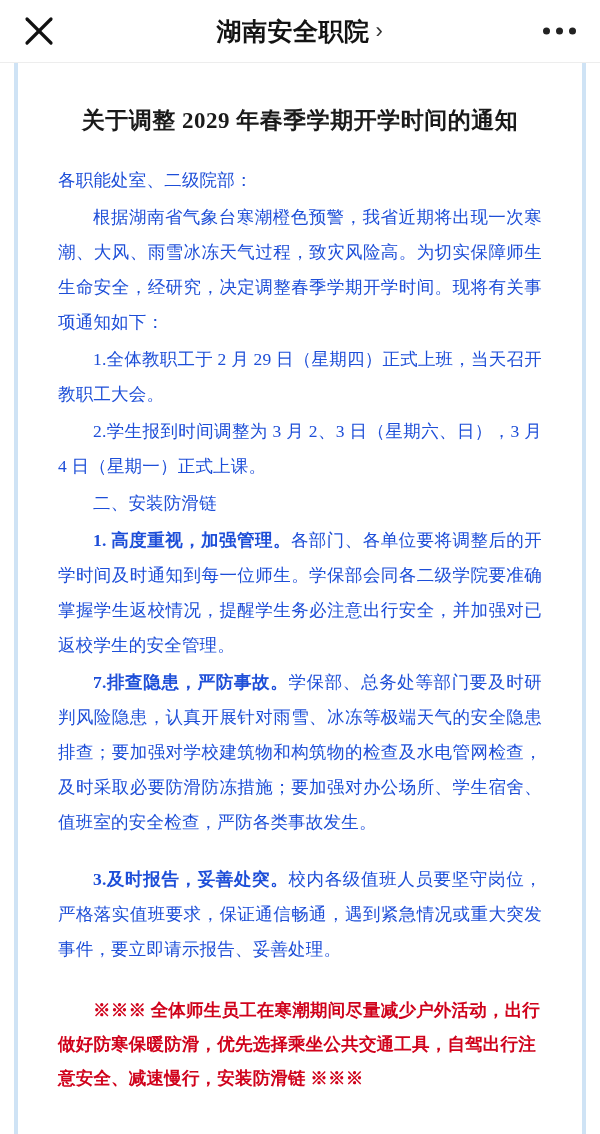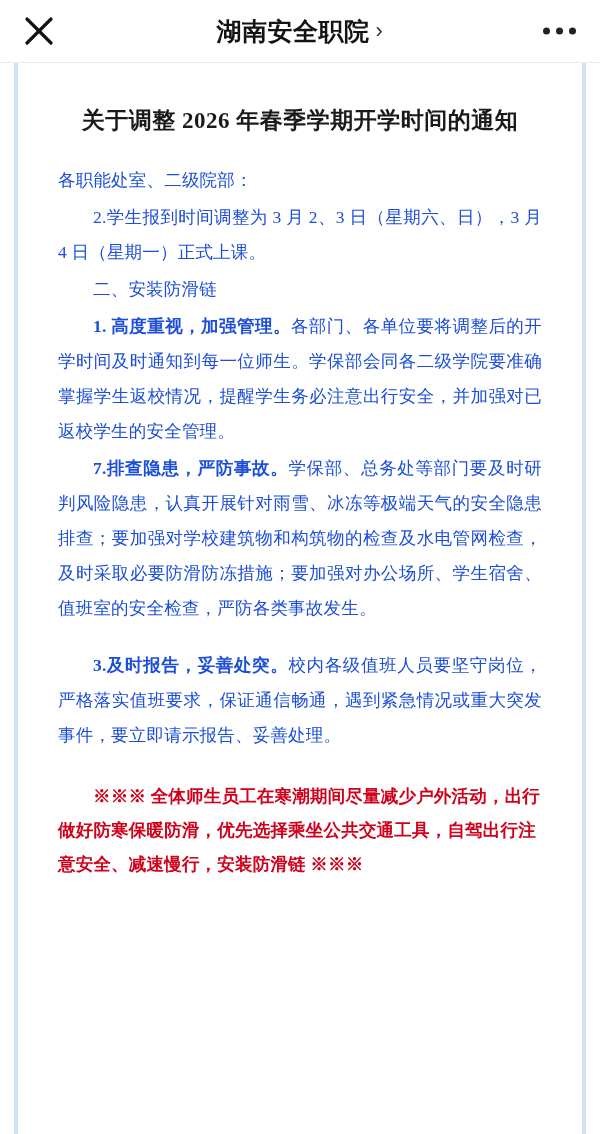--- a/index.html
+++ b/index.html
@@ -145,23 +145,25 @@
     <div class="more-btn">
       <i></i>
       <i></i>
       <i></i>
     </div>
   </div>
 
   <div class="sheet-wrap">
     <div class="sheet">
 
-      <div class="doc-title">关于调整 2026 年春季学期开学时间的通知</div>
+      <div class="doc-title">关于调整 2029 年春季学期开学时间的通知</div>
 
       <p class="para">各职能处室、二级院部：</p>
+      <p class="para indent">根据湖南省气象台寒潮橙色预警，我省近期将出现一次寒潮、大风、雨雪冰冻天气过程，致灾风险高。为切实保障师生生命安全，经研究，决定调整春季学期开学时间。现将有关事项通知如下：</p>
+      <p class="para indent">1.全体教职工于 2 月 29 日（星期四）正式上班，当天召开教职工大会。</p>
       <p class="para indent">2.学生报到时间调整为 3 月 2、3 日（星期六、日），3 月 4 日（星期一）正式上课。</p>
       <p class="para indent">二、安装防滑链</p>
 
       <p class="para indent"><span class="b">1. 高度重视，加强管理。</span><span>各部门、各单位要将调整后的开学时间及时通知到每一位师生。学保部会同各二级学院要准确掌握学生返校情况，提醒学生务必注意出行安全，并加强对已返校学生的安全管理。</span></p>
 
       <p class="para indent"><span class="b">7.排查隐患，严防事故。</span><span>学保部、总务处等部门要及时研判风险隐患，认真开展针对雨雪、冰冻等极端天气的安全隐患排查；要加强对学校建筑物和构筑物的检查及水电管网检查，及时采取必要防滑防冻措施；要加强对办公场所、学生宿舍、值班室的安全检查，严防各类事故发生。</span></p>
 
       <p class="para indent gap-top"><span class="b">3.及时报告，妥善处突。</span><span>校内各级值班人员要坚守岗位，严格落实值班要求，保证通信畅通，遇到紧急情况或重大突发事件，要立即请示报告、妥善处理。</span></p>
 
       <p class="notice">※※※ 全体师生员工在寒潮期间尽量减少户外活动，出行做好防寒保暖防滑，优先选择乘坐公共交通工具，自驾出行注意安全、减速慢行，安装防滑链 ※※※</p>

